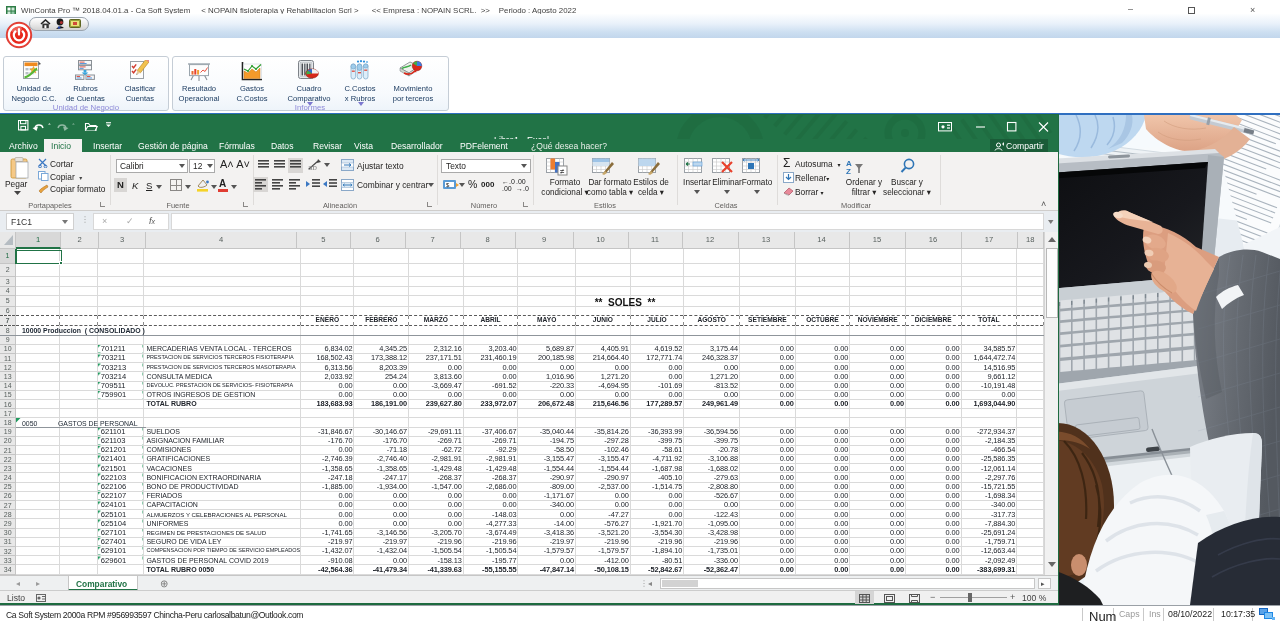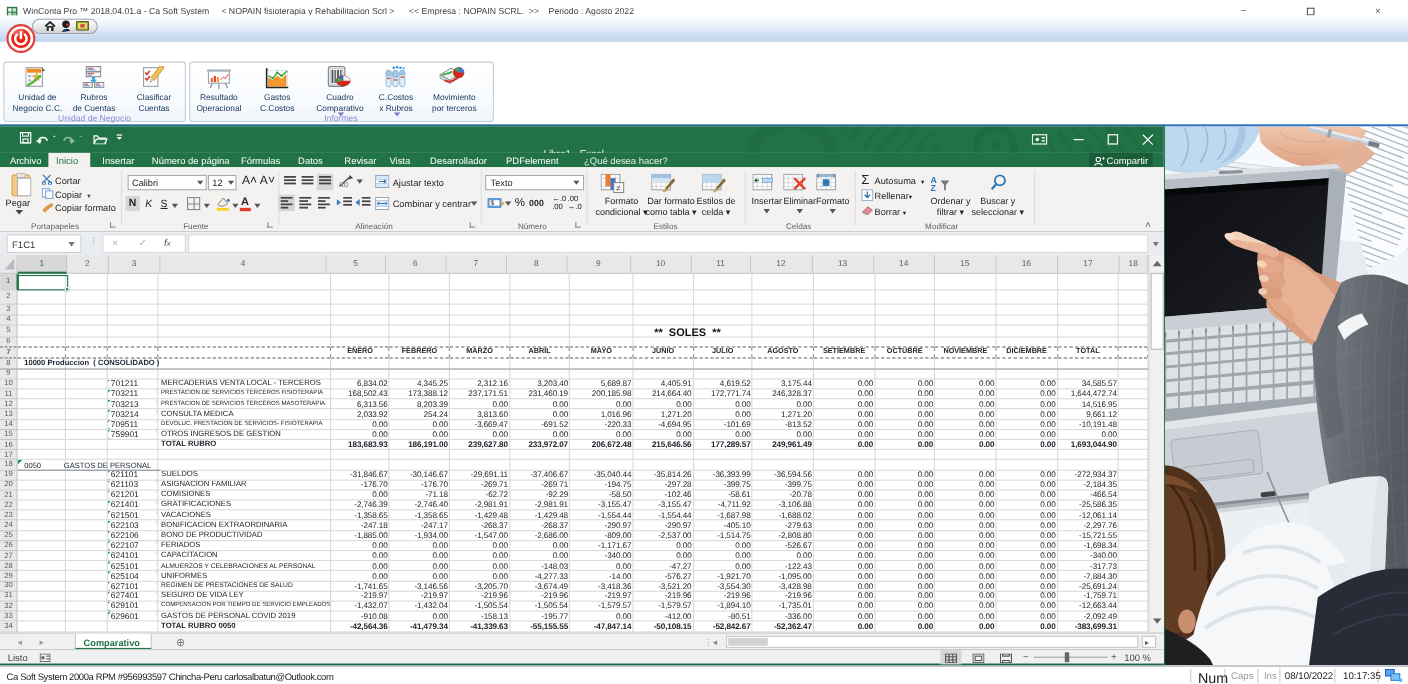--- a/index.html
+++ b/index.html
@@ -501,21 +501,21 @@
 <line x1="38" y1="6" x2="47" y2="6" stroke-width="1.1"></line>
 <rect x="69.5" y="1.5" width="8.4" height="8.4" stroke-width="1.1"></rect>
 <path d="M101 1.5 l9 9 M110 1.5 l-9 9" stroke-width="1.1"></path>
 </svg>
 </div>
 <div class="a" id="xtabs">
 <div class="a" style="left:44px;top:0;width:38px;height:13px;background:#f3f2f1"></div>
 <span class="xtab" style="left:9px;color:#fff">Archivo</span>
 <span class="xtab" style="left:51px;color:#217346">Inicio</span>
 <span class="xtab" style="left:93px;color:#fff">Insertar</span>
-<span class="xtab" style="left:138px;color:#fff">Número de página</span>
+<span class="xtab" style="left:138px;color:#fff">Gestión de página</span>
 <span class="xtab" style="left:219px;color:#fff">Fórmulas</span>
 <span class="xtab" style="left:271px;color:#fff">Datos</span>
 <span class="xtab" style="left:313px;color:#fff">Revisar</span>
 <span class="xtab" style="left:354px;color:#fff">Vista</span>
 <span class="xtab" style="left:391px;color:#fff">Desarrollador</span>
 <span class="xtab" style="left:460px;color:#fff">PDFelement</span>
 <svg class="a" style="left:519px;top:27px" width="8" height="10" fill="none" stroke="#dfe8df">
           <circle cx="4" cy="3.5" r="2.8" stroke-width="0.9"></circle>
           <path d="M2.8 7 h2.4 M3 8.4 h2" stroke-width="0.9"></path>
         </svg>

